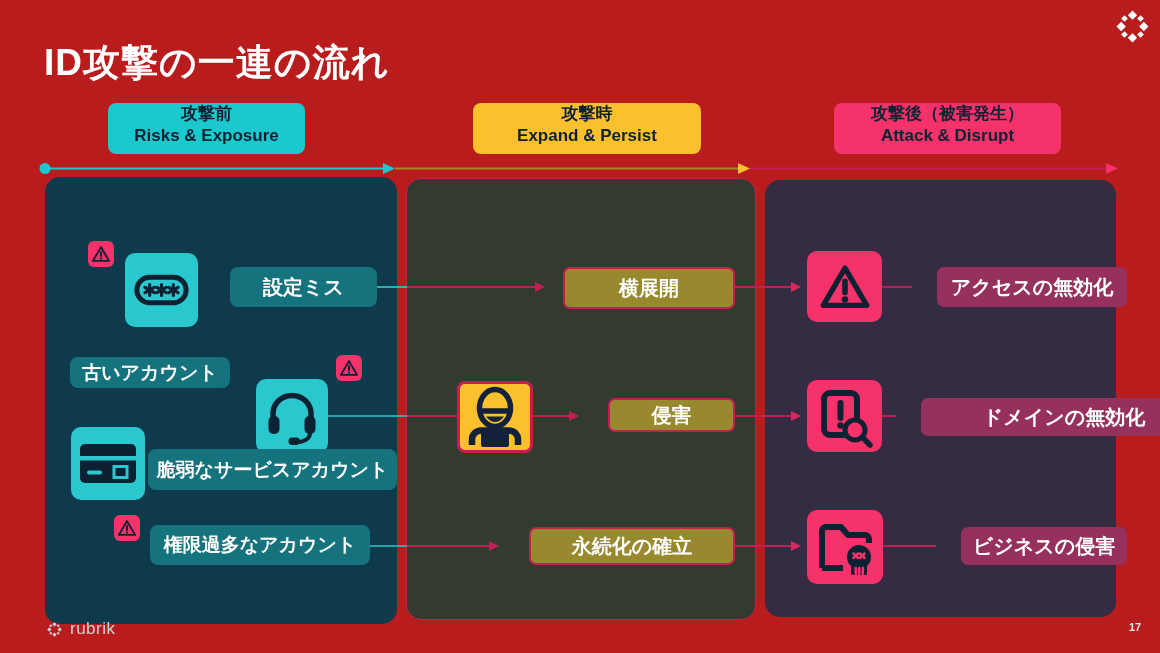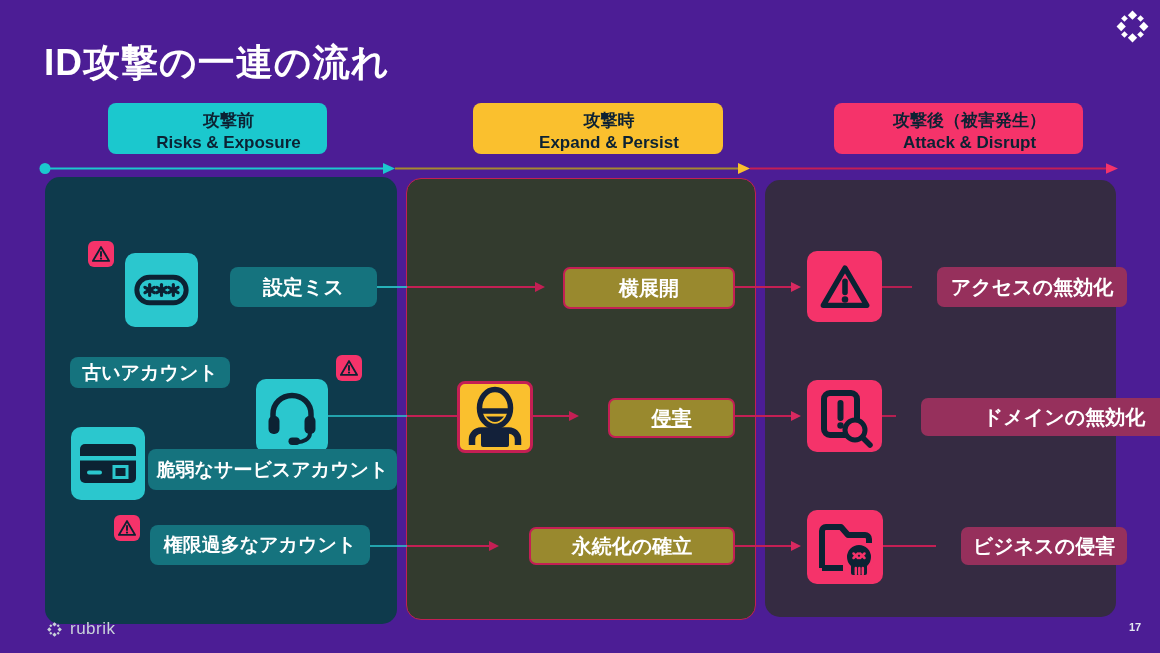--- a/index.html
+++ b/index.html
@@ -1,28 +1,28 @@
 <!DOCTYPE html>
 <html><head>
 <meta charset="utf-8">
 <style>
   html,body{margin:0;padding:0;background:#0C2233;}
   .slide{
-    position:relative;width:1160px;height:653px;background:#4c1d95;
+    position:relative;width:1160px;height:653px;background:#b91c1c;
     overflow:hidden;font-family:"Liberation Sans",sans-serif;
   }
   .title{
     position:absolute;left:44px;top:38px;margin:0;
     color:#FFFFFF;font-size:37px;font-weight:800;letter-spacing:1px;
   }
   
   .pill{
     position:absolute;top:103px;height:51px;border-radius:8px;
-    display:flex;flex-direction:column;justify-content:flex-end;align-items:center;
-    color:#0C2233;font-weight:bold;font-size:17px;line-height:1.3;text-align:center;padding-left:22px;
+    display:flex;flex-direction:column;justify-content:flex-start;align-items:center;
+    color:#0C2233;font-weight:bold;font-size:17px;line-height:1.3;text-align:center;
   }
   .pill-pre{left:108px;width:197px;background:#1BC8CE;}
   .pill-during{left:473px;width:228px;background:#FAC02E;}
   .pill-post{left:834px;width:227px;background:#F5336A;}
   
   .panel{position:absolute;border-radius:15px;}
   .panel-pre{left:45px;top:177px;width:352px;height:447px;background:#0E3A4C;}
   .panel-during{left:406px;top:178px;width:350px;height:442px;background:#333B2E;
     border:1.5px solid #C41F54;box-sizing:border-box;}
   .panel-post{left:765px;top:180px;width:351px;height:437px;background:#352B42;}
@@ -207,21 +207,21 @@
   <div class="icon icon-hacker" style="left:457px;top:381px;width:76px;height:72px;">
     <svg width="70" height="66" viewBox="0 0 70 66">
       <ellipse cx="35" cy="24" rx="15.5" ry="18.5" fill="none" stroke="#13213A" stroke-width="5.5"></ellipse>
       <line x1="21" y1="27" x2="49" y2="27" stroke="#13213A" stroke-width="5.5"></line>
       <path d="M26 32.5 q9 11 18 0 z" fill="#13213A"></path>
       <path d="M12 61 v-5.5 a9 9 0 0 1 9-9 h28 a9 9 0 0 1 9 9 V61" fill="none" stroke="#13213A" stroke-width="6.5"></path>
       <rect x="21" y="46" width="28" height="17" rx="2" fill="#13213A"></rect>
     </svg>
   </div>
 
-  <div class="label label-olive" style="left:608px;top:398px;width:127px;height:40px;text-decoration:underline;">侵害</div>
+  <div class="label label-olive" style="left:608px;top:398px;width:127px;height:34px;">侵害</div>
 
   <div class="label label-olive" style="left:529px;top:527px;width:206px;height:38px;">永続化の確立</div>
 
   <div class="icon icon-pink" style="left:807px;top:251px;width:75px;height:71px;">
     <svg width="62" height="58" viewBox="0 0 24 24">
       <path d="M12 4.2 L21 19.6 H3 Z" fill="none" stroke="#0C2233" stroke-width="2.2" stroke-linejoin="round"></path>
       <line x1="12" y1="9.6" x2="12" y2="14.3" stroke="#0C2233" stroke-width="2.3" stroke-linecap="round"></line>
       <circle cx="12" cy="17.2" r="1.35" fill="#0C2233"></circle>
     </svg>
   </div>

